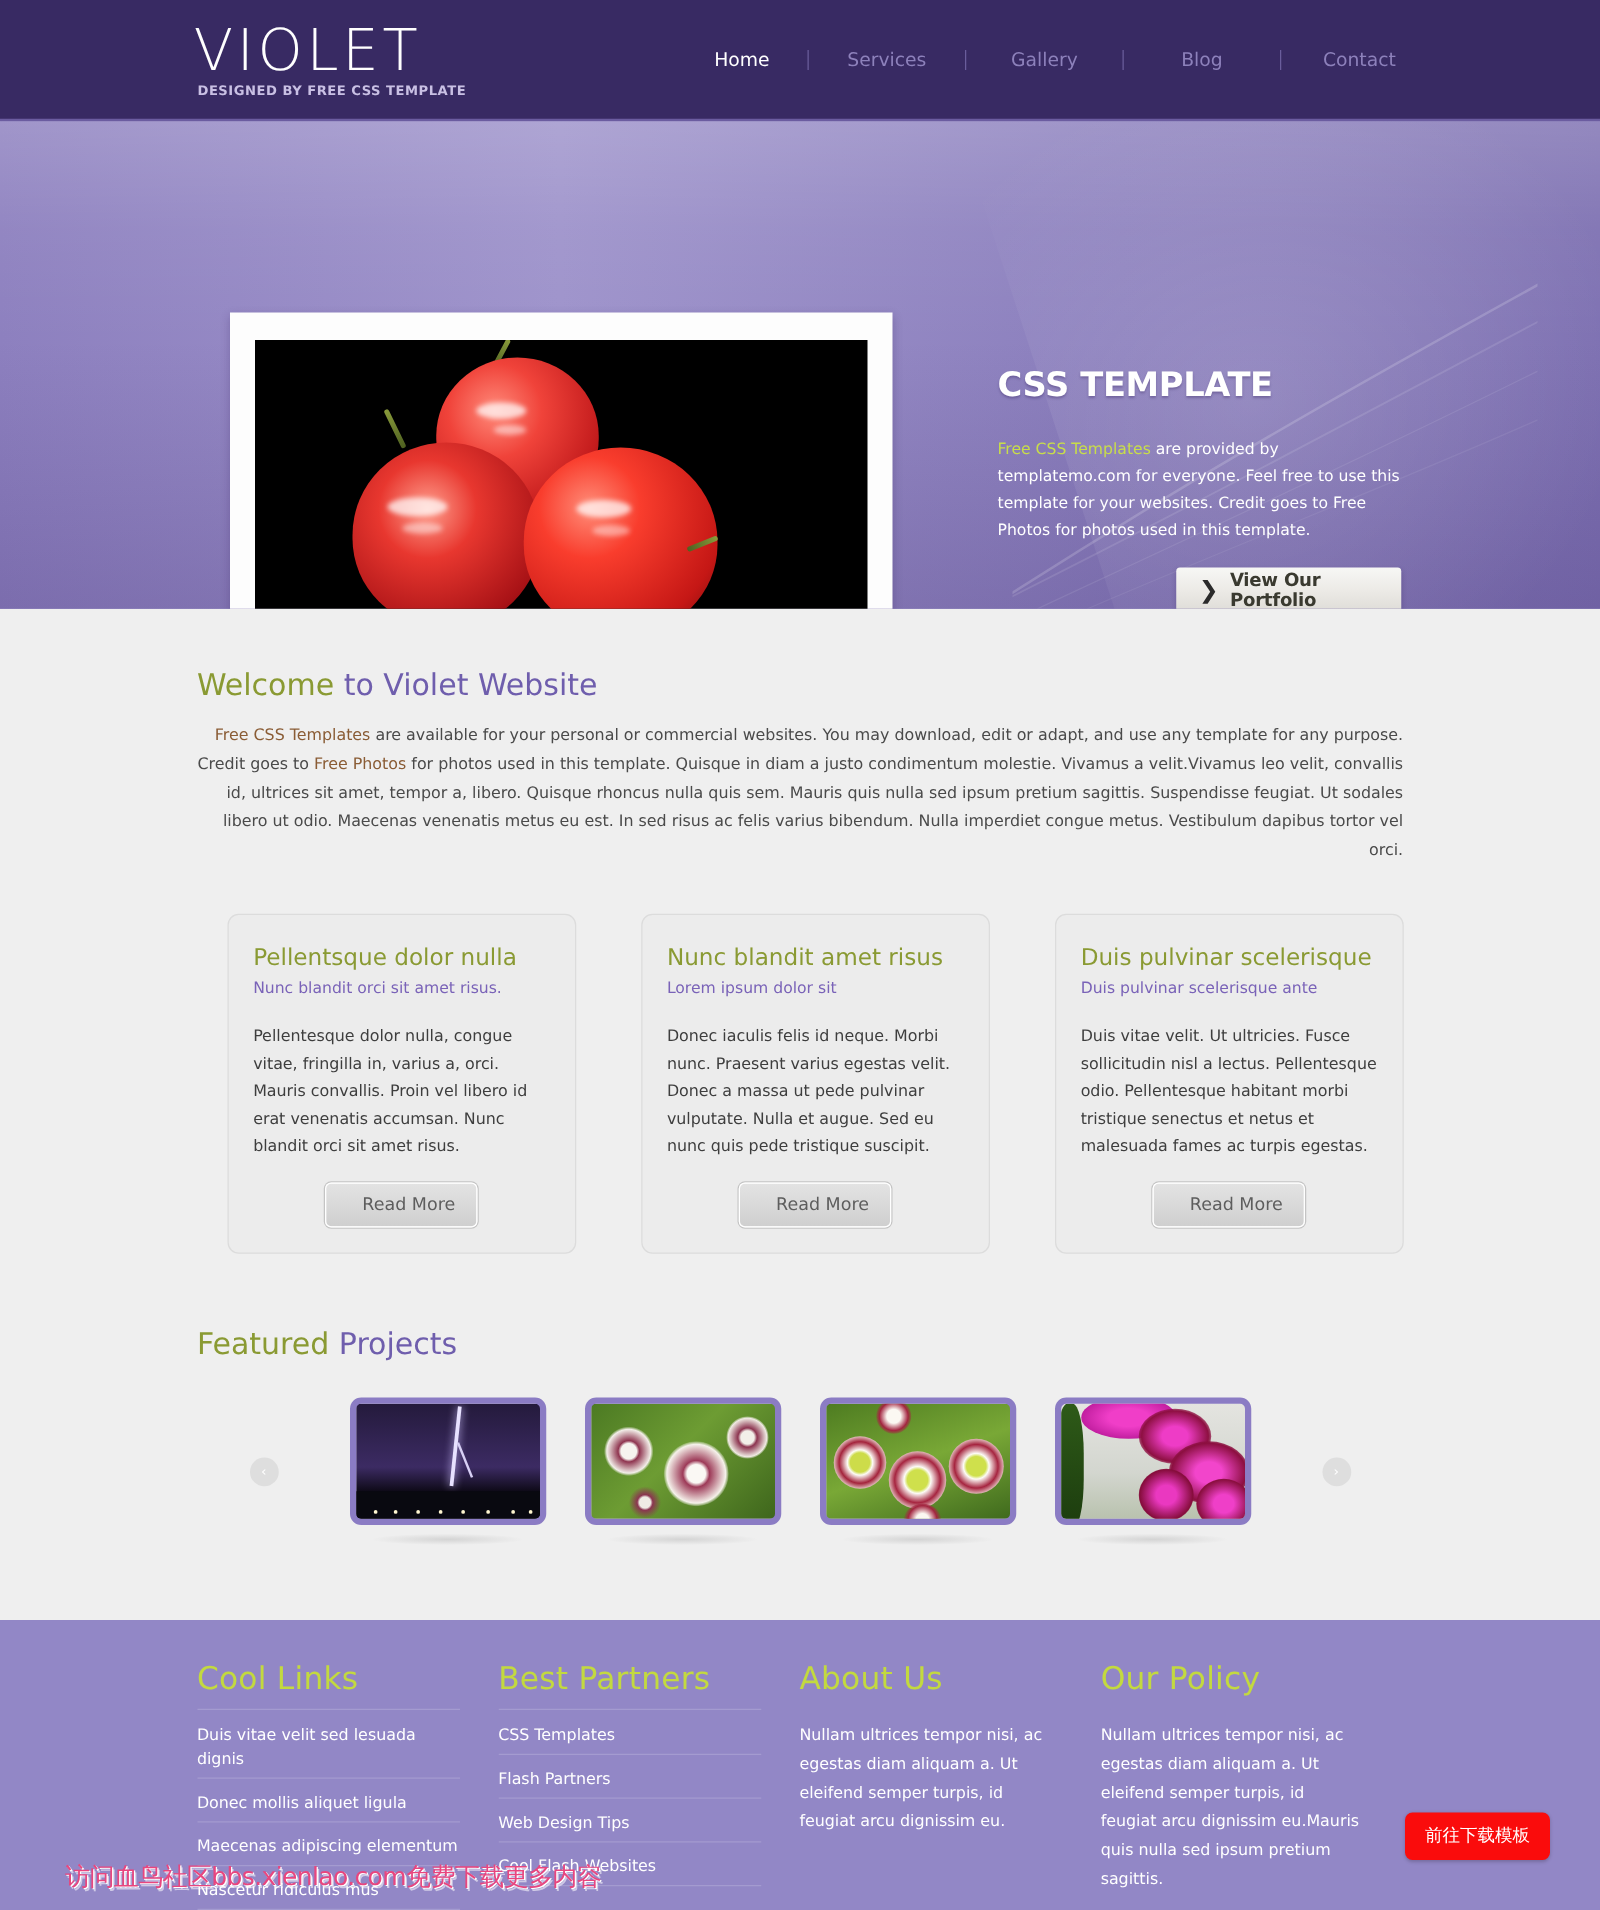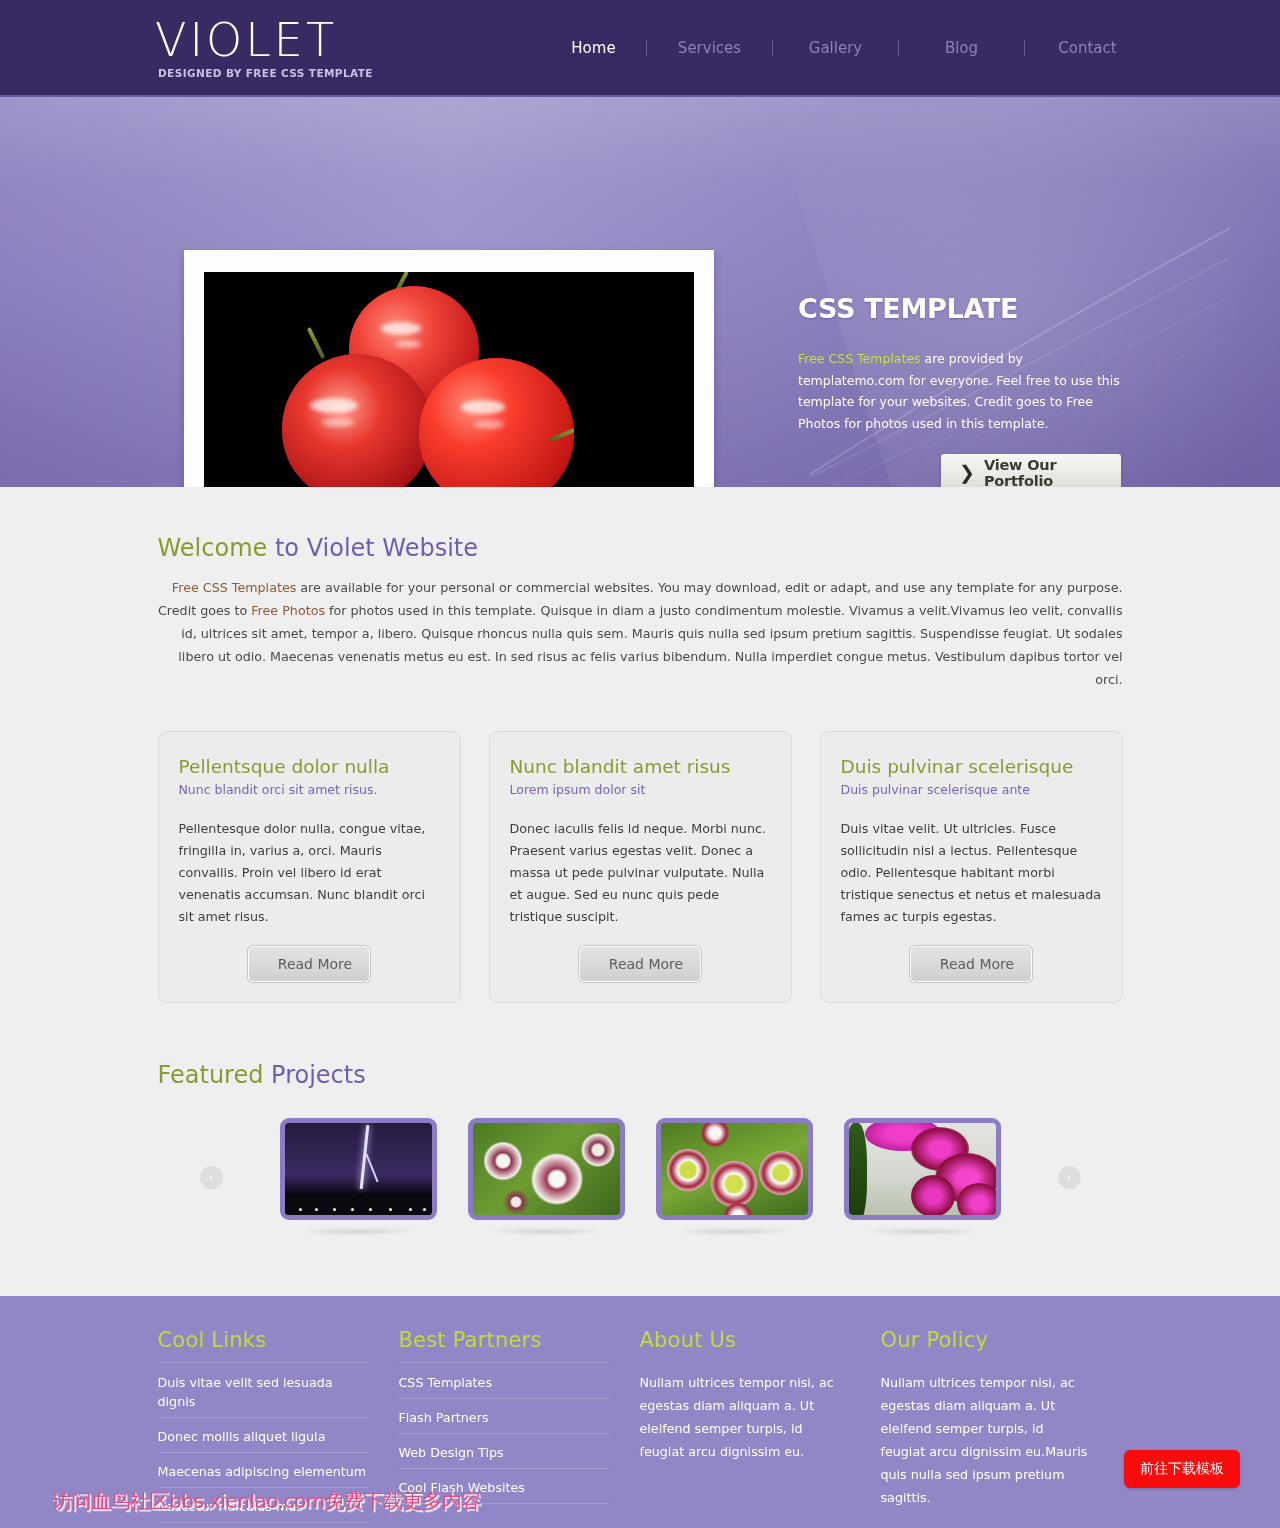--- a/index.html
+++ b/index.html
@@ -146,20 +146,21 @@
     display: flex; gap: 28px; margin-top: 40px;
   }
   .col {
     flex: 1;
     background: #ececec;
     border: 1px solid #dcdcdc;
     border-radius: 9px;
     padding: 24px 20px 20px 20px;
     min-height: 228px;
     position: relative;
+    margin-left: 24px;
   }
   .col-title {
     font-size: 18.5px; color: #8a9a33; font-weight: normal;
     line-height: 22px;
   }
   .col-sub {
     font-size: 12.5px; color: #7a63b8; margin-top: 4px;
   }
   .col-body {
     font-size: 12.7px; color: #3e3e3e; line-height: 22px;
@@ -233,21 +234,21 @@
   .footer {
     background: #9287c6;
     height: 238px;
     position: relative;
   }
   .footer-wrap {
     width: 965px; margin: 0 auto; display: flex; padding-top: 32px;
   }
   .fcol { width: 241px; }
   .fcol h3 {
-    font-size: 21px; color: #c3d93f; font-weight: normal;
+    font-size: 25px; color: #c3d93f; font-weight: normal;
     letter-spacing: 0.2px; margin-bottom: 19px;
   }
   .fcol ul { list-style: none; width: 210px; }
   .fcol li {
     border-bottom: 1px solid #a49bd0;
     padding: 0 0 7px 0; margin-bottom: 8px;
   }
   .fcol li:first-child { border-top: 1px solid #a49bd0; padding-top: 9px; margin-top: -9px; }
   .fcol li a {
     font-size: 12.7px; color: #ffffff; text-decoration: none;

